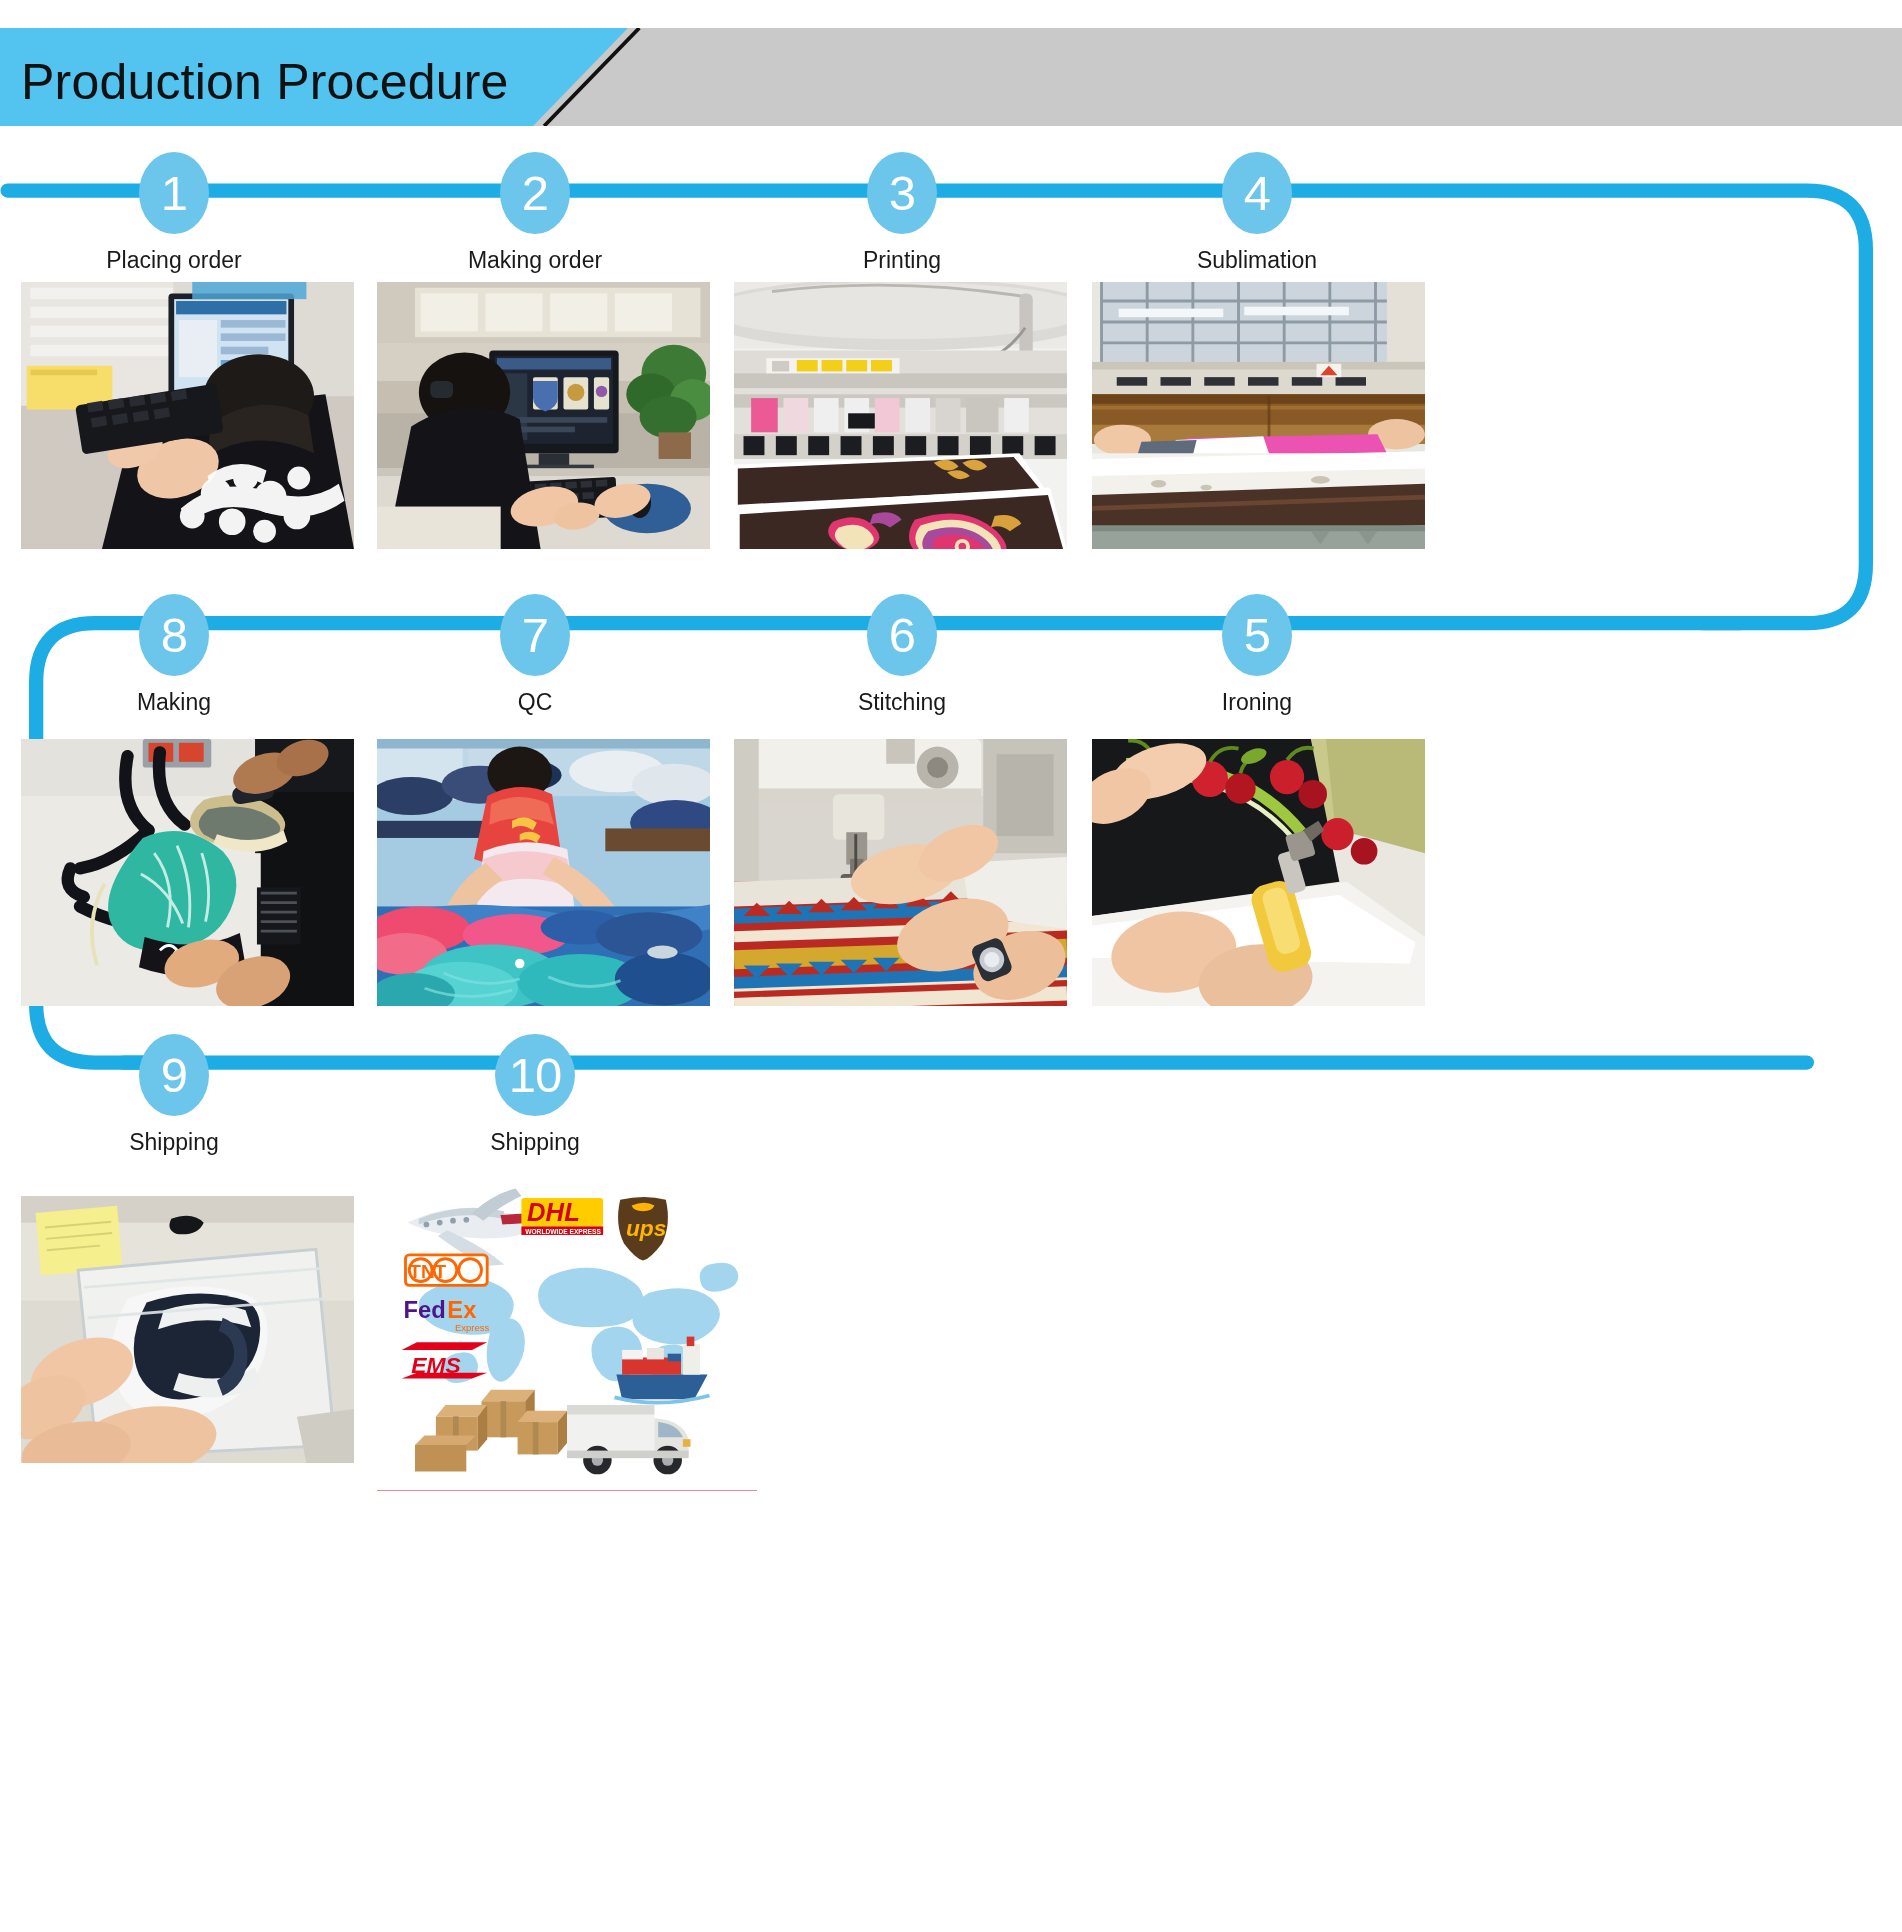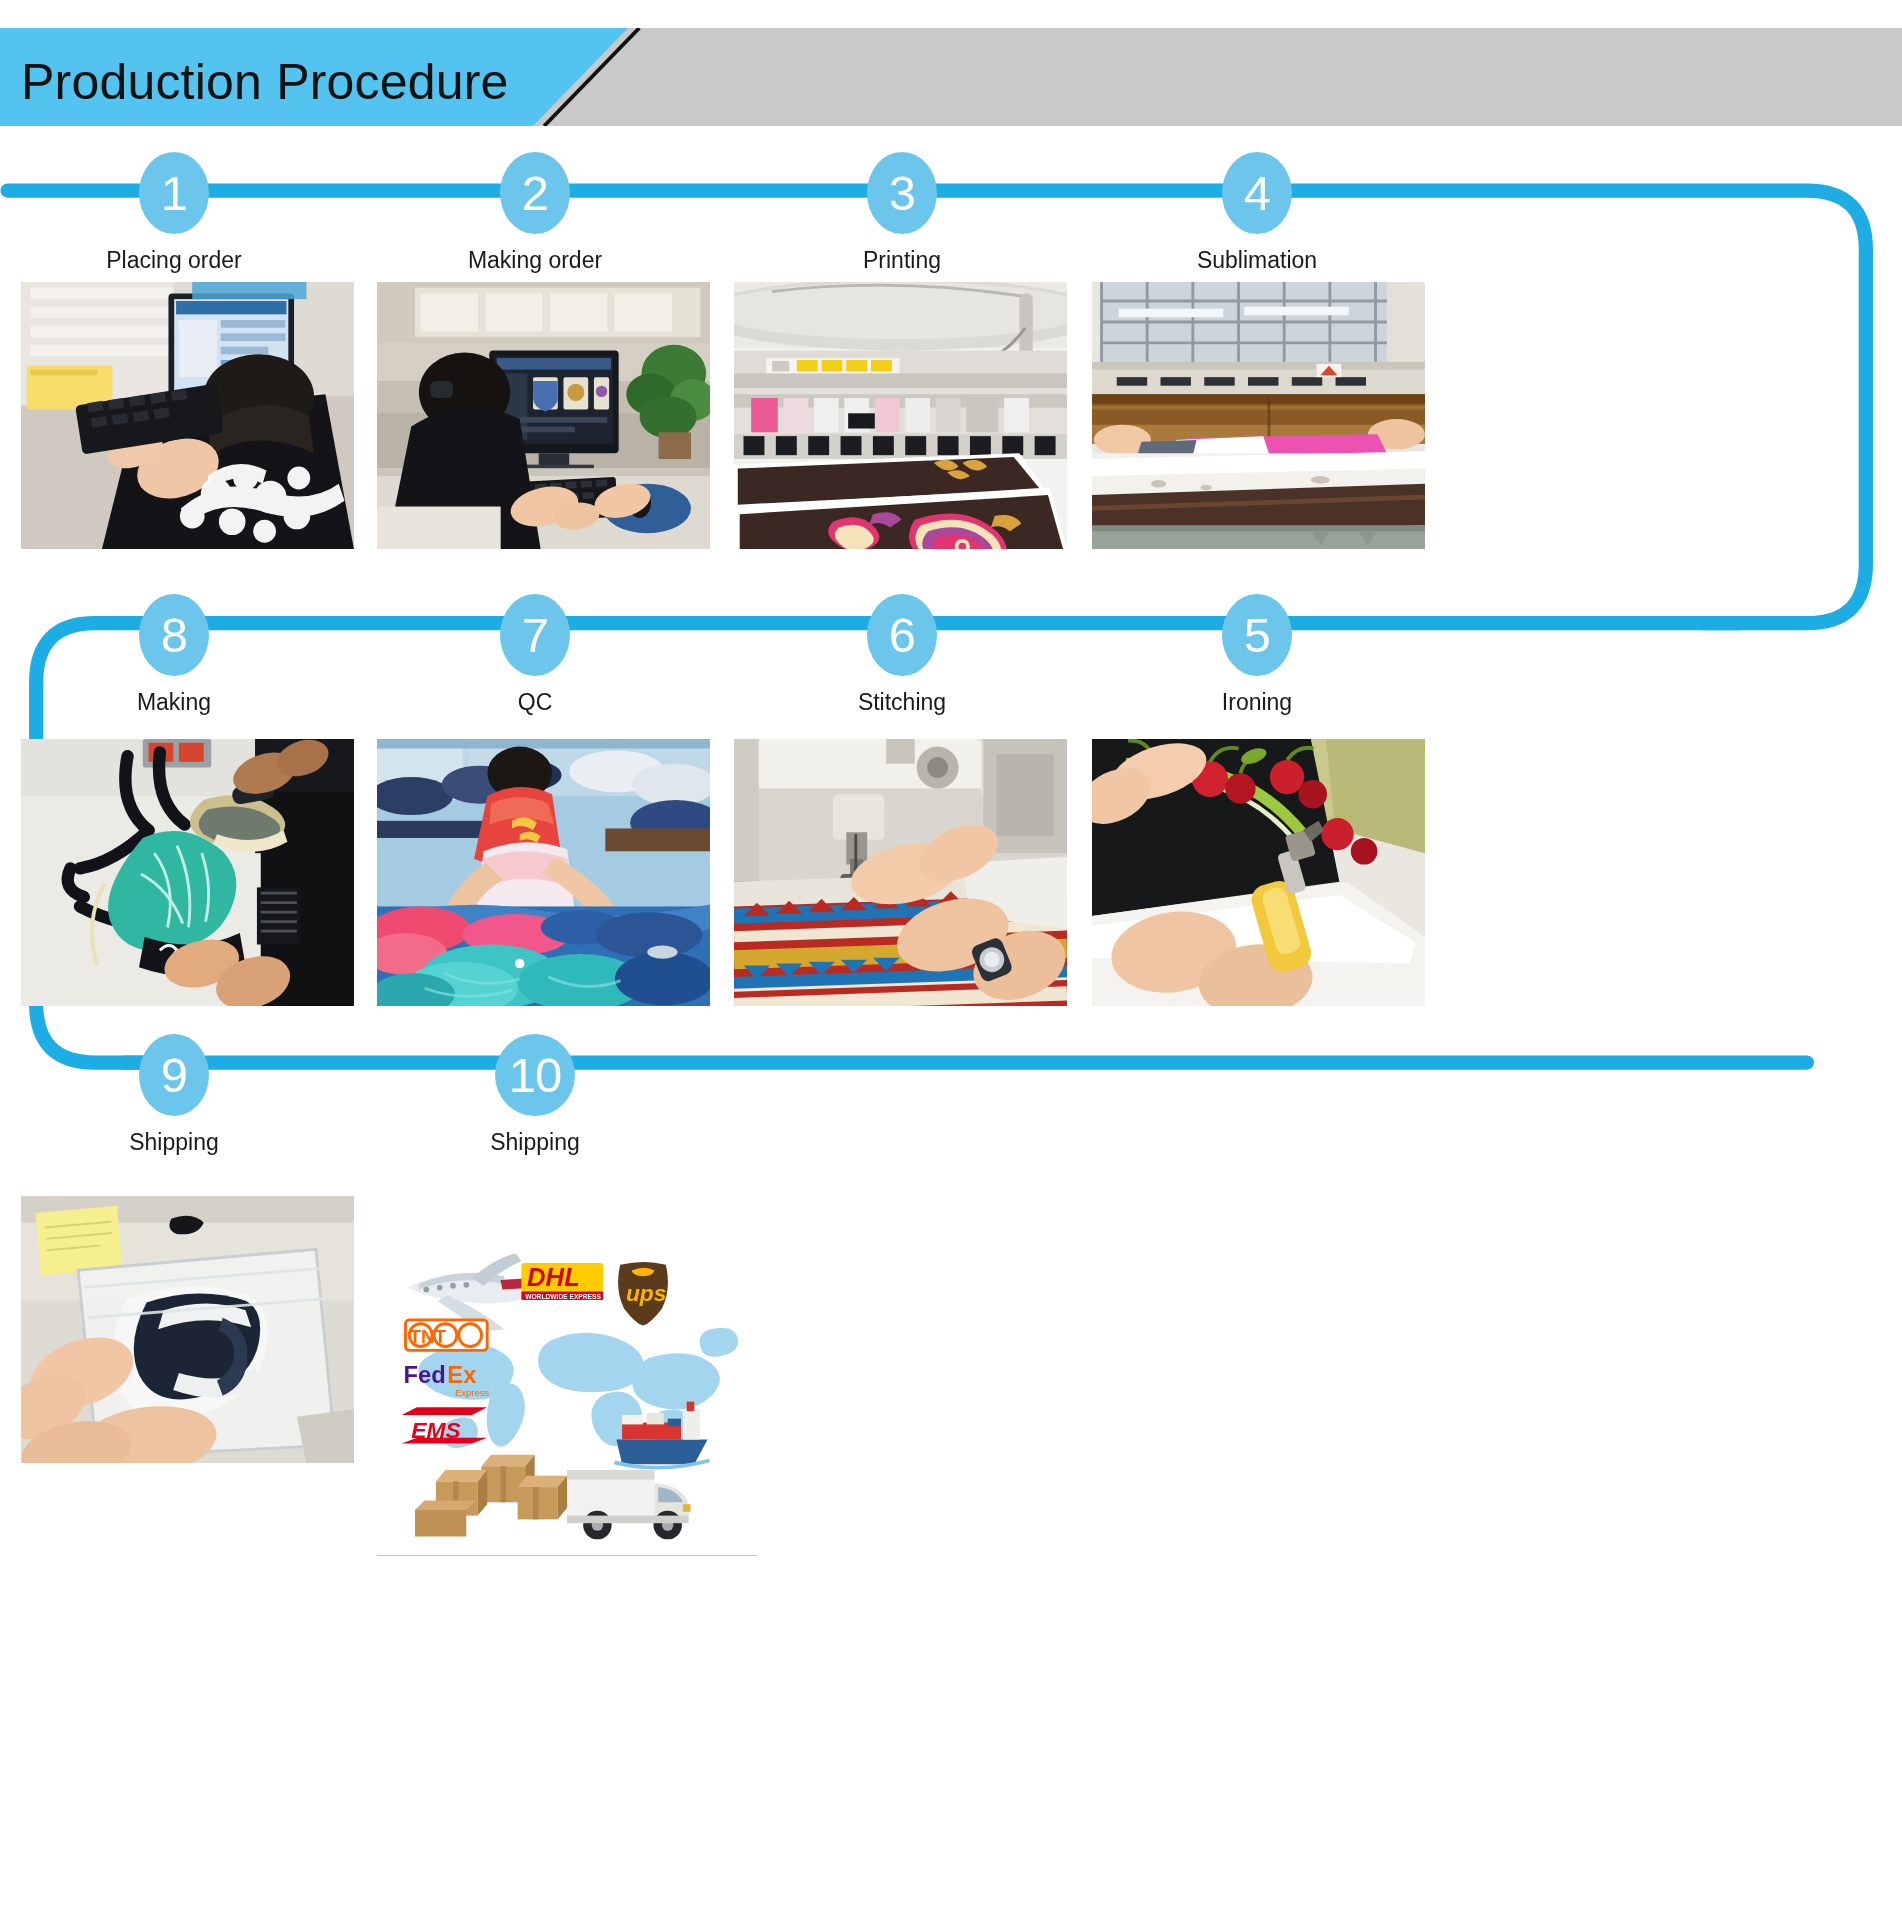--- a/index.html
+++ b/index.html
@@ -605,21 +605,21 @@
 
     <ellipse cx="64" cy="186" rx="56" ry="34" fill="#f0c6a4" transform="rotate(-20 64 186)"></ellipse>
     <ellipse cx="24" cy="222" rx="46" ry="30" fill="#eec3a0" transform="rotate(-26 24 222)"></ellipse>
     <ellipse cx="132" cy="258" rx="74" ry="36" fill="#eec3a0" transform="rotate(-8 132 258)"></ellipse>
     <ellipse cx="58" cy="268" rx="58" ry="30" fill="#e9bb96" transform="rotate(-10 58 268)"></ellipse>
 
     <path d="M290 232 L350 224 L350 281 L300 281 Z" fill="#cfccc3"></path>
   </svg>
 </div>
 
-<div class="photo" style="left:377px;top:1242px;width:380px;height:314px;background:#8b5cf6;">
+<div class="photo" style="left:377px;top:1177px;width:380px;height:314px;background:#b91c1c;">
   <svg class="ph-inner" viewBox="0 0 400 330" preserveAspectRatio="none">
     <rect width="400" height="330" fill="#ffffff"></rect>
 
     <g fill="#9fd3ee" opacity=".95">
       <path d="M58 118 q34 -20 66 -6 q26 12 18 32 q-10 24 -44 22 q-38 -2 -52 -22 q-8 -16 12 -26 Z"></path>
       <path d="M128 150 q20 -6 26 12 q6 22 -10 44 q-14 18 -24 2 q-8 -16 -2 -40 q2 -14 10 -18 Z"></path>
       <path d="M182 104 q36 -16 72 -2 q30 12 26 32 q-4 22 -46 24 q-48 2 -62 -22 q-8 -20 10 -32 Z"></path>
       <path d="M240 160 q22 -8 34 8 q12 18 -4 36 q-18 20 -34 4 q-12 -14 -10 -30 q2 -12 14 -18 Z"></path>
       <path d="M286 122 q44 -12 66 6 q18 16 0 34 q-24 22 -62 10 q-26 -10 -20 -30 q4 -14 16 -20 Z"></path>
       <path d="M300 178 q24 -6 30 10 q4 18 -16 24 q-22 6 -28 -10 q-4 -16 14 -24 Z"></path>

